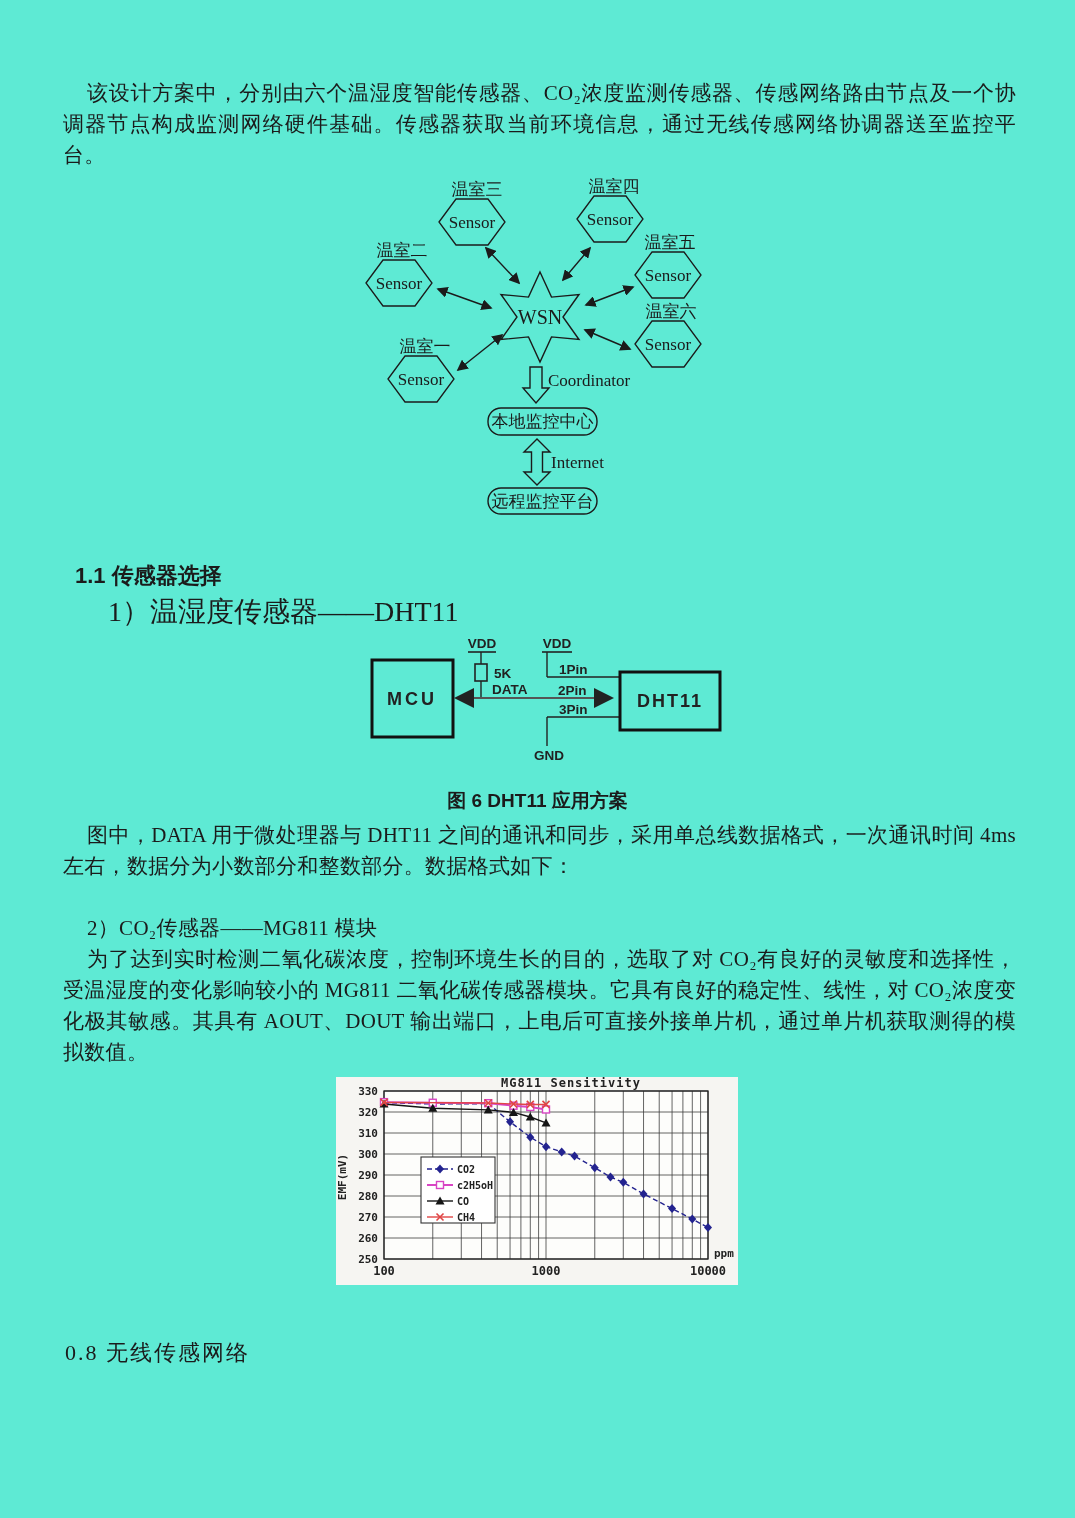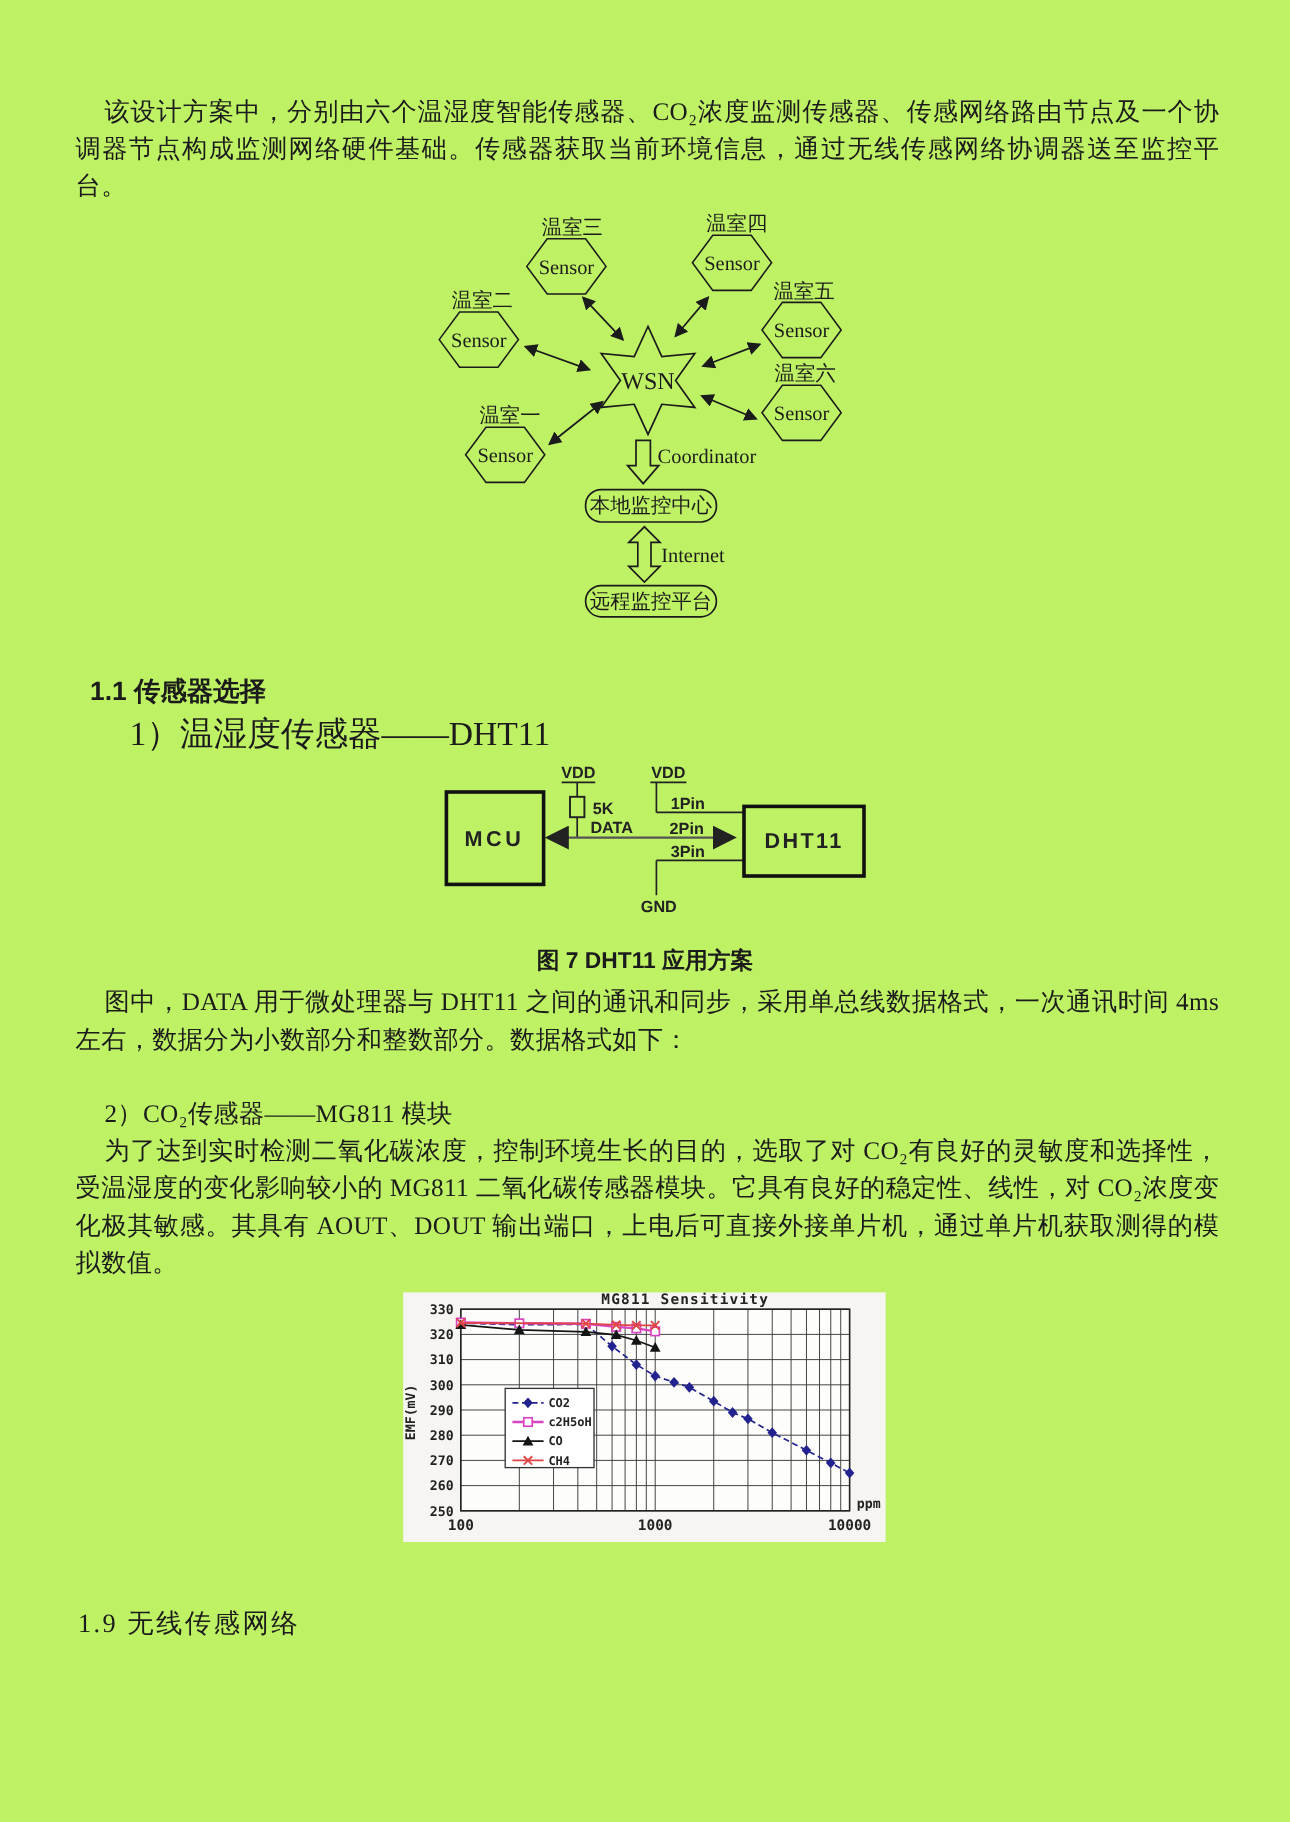--- a/index.html
+++ b/index.html
@@ -1,16 +1,16 @@
 <!DOCTYPE html>
 <html><head>
 <meta charset="utf-8">
 <style>
   html,body{margin:0;padding:0;background:#fff;}
-  .page{position:relative;width:1075px;height:1518px;background:#bef264;color:#1b1b1b;
+  .page{position:relative;width:1075px;height:1518px;background:#5eead4;color:#1b1b1b;
         font-family:"Liberation Serif","DejaVu Serif",serif;overflow:hidden;}
   .para{position:absolute;left:63px;width:953px;font-size:21px;line-height:31px;
         text-align:justify;text-indent:24px;letter-spacing:0.3px;}
   .h-bold{position:absolute;left:75px;font-family:"Liberation Sans","DejaVu Sans",sans-serif;
         font-weight:bold;font-size:22px;}
   .h-plain{position:absolute;left:65px;font-size:22px;letter-spacing:2px;}
   .subitem{position:absolute;left:108px;font-size:28px;}
   .caption{position:absolute;left:0;width:100%;text-align:center;font-size:19px;}
   .caption.bold{font-family:"Liberation Sans","DejaVu Sans",sans-serif;font-weight:bold;}
   .figsvg{position:absolute;}
@@ -121,21 +121,21 @@
 
     <line x1="182" y1="84" x2="255" y2="84" stroke="#222" stroke-width="1.4"></line>
     <text class="fig2-lab" x="194" y="81">3Pin</text>
     <line x1="182" y1="84" x2="182" y2="113" stroke="#222" stroke-width="1.4"></line>
     <text class="fig2-lab" x="184" y="127" text-anchor="middle">GND</text>
 
     <rect x="255" y="39" width="100" height="58" fill="none" stroke="#111" stroke-width="3"></rect>
     <text class="fig2-lab" x="305" y="74" text-anchor="middle" style="font-size:18px;letter-spacing:2px;">DHT11</text>
   </svg>
 
-  <div class="caption bold" style="top:788px;">图 7  DHT11 应用方案</div>
+  <div class="caption bold" style="top:788px;">图 6  DHT11 应用方案</div>
 
   <div class="para" style="top:820px;">图中，DATA  用于微处理器与  DHT11 之间的通讯和同步，采用单总线数据格式，一次通讯时间 4ms 左右，数据分为小数部分和整数部分。数据格式如下：</div>
   <div class="para" style="top:913px;">2）CO₂传感器——MG811 模块</div>
   <div class="para" style="top:944px;">为了达到实时检测二氧化碳浓度，控制环境生长的目的，选取了对 CO₂有良好的灵敏度和选择性，受温湿度的变化影响较小的 MG811 二氧化碳传感器模块。它具有良好的稳定性、线性，对 CO₂浓度变化极其敏感。其具有 AOUT、DOUT 输出端口，上电后可直接外接单片机，通过单片机获取测得的模拟数值。</div>
 
   <div class="chartwrap">
     <svg id="chart-svg" width="402" height="208" viewBox="0 0 402 208">
         <rect x="48" y="14" width="324" height="168" fill="#fdfdfb"></rect>
         <g stroke="#3d3d3d" stroke-width="0.8">
           <line x1="48" y1="14" x2="48" y2="182"></line>
@@ -245,15 +245,15 @@
           <text x="121" y="127.5" style="font:bold 10px &quot;DejaVu Sans Mono&quot;,&quot;Liberation Mono&quot;,monospace;fill:#222">CO</text>
           <line x1="91" y1="140" x2="117" y2="140" stroke="#e04545" stroke-width="1.4"></line>
           <line x1="100.5" y1="136.5" x2="107.5" y2="143.5" stroke="#e04545" stroke-width="1.6"></line>
           <line x1="100.5" y1="143.5" x2="107.5" y2="136.5" stroke="#e04545" stroke-width="1.6"></line>
           <text x="121" y="143.5" style="font:bold 10px &quot;DejaVu Sans Mono&quot;,&quot;Liberation Mono&quot;,monospace;fill:#222">CH4</text>
         </g>
       </svg>
   </div>
 
 
-  <div class="h-plain" style="top:1338px;">1.9 无线传感网络</div>
+  <div class="h-plain" style="top:1338px;">0.8 无线传感网络</div>
 
 </div>
 
 </body></html>

